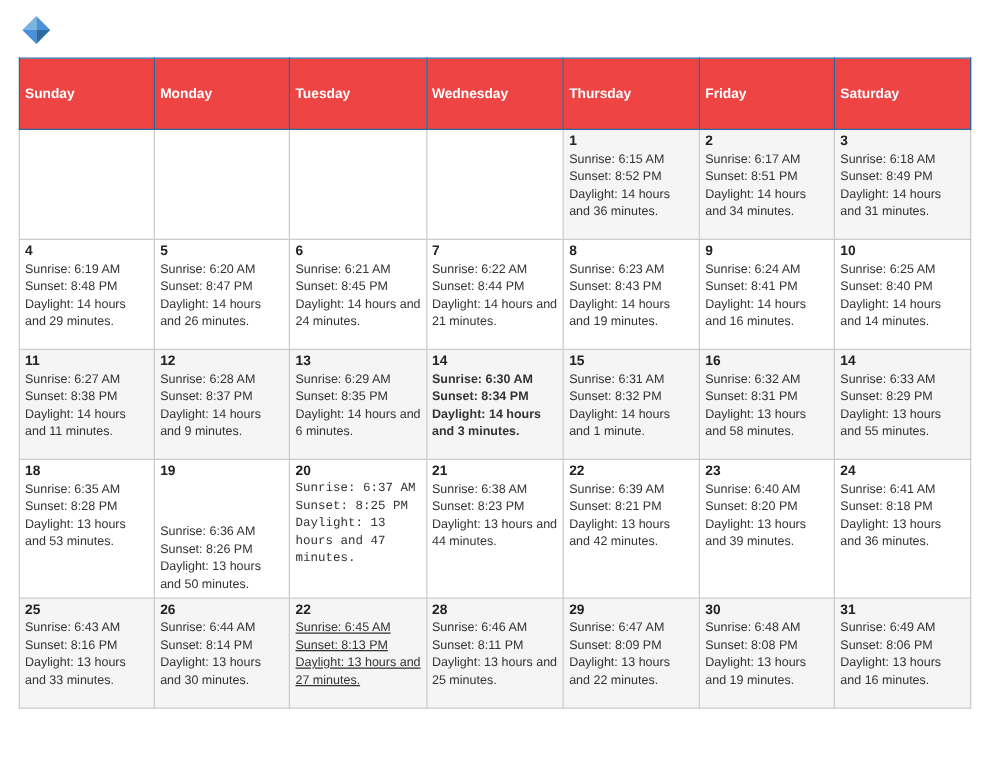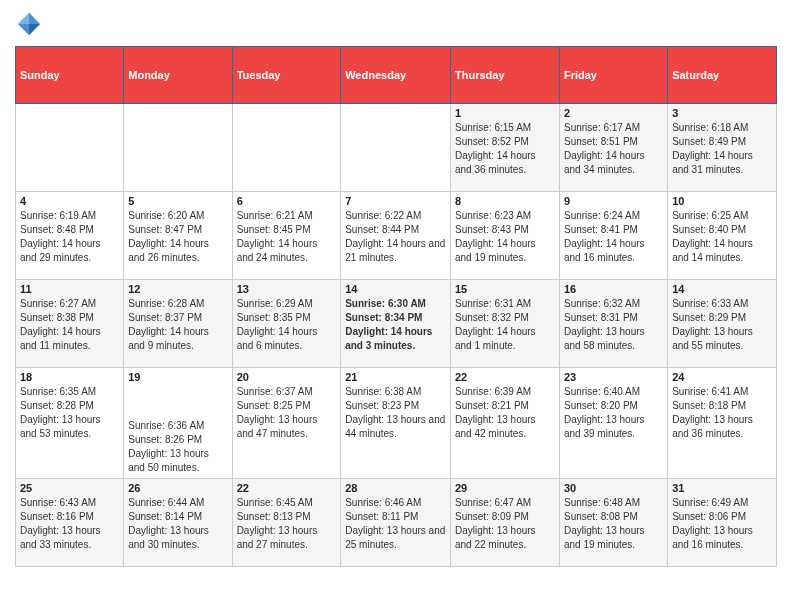--- a/index.html
+++ b/index.html
@@ -252,21 +252,21 @@
 Daylight: 13 hours and 53 minutes.</div>
           </td>
           <td>
             <span class="day-num">19</span>
             <div class="day-info" style="white-space: pre-line; margin-top: 36px;">Sunrise: 6:36 AM
 Sunset: 8:26 PM
 Daylight: 13 hours and 50 minutes.</div>
           </td>
           <td>
             <span class="day-num">20</span>
-            <div class="day-info" style="white-space: pre-line;">Sunrise: 6:37 AM
+            <div class="day-info" style="white-space: pre-line; font-family: Liberation Mono, monospace;">Sunrise: 6:37 AM
 Sunset: 8:25 PM
 Daylight: 13 hours and 47 minutes.</div>
           </td>
           <td>
             <span class="day-num">21</span>
             <div class="day-info" style="white-space: pre-line;">Sunrise: 6:38 AM
 Sunset: 8:23 PM
 Daylight: 13 hours and 44 minutes.</div>
           </td>
           <td>
@@ -296,21 +296,21 @@
 Daylight: 13 hours and 33 minutes.</div>
           </td>
           <td>
             <span class="day-num">26</span>
             <div class="day-info" style="white-space: pre-line;">Sunrise: 6:44 AM
 Sunset: 8:14 PM
 Daylight: 13 hours and 30 minutes.</div>
           </td>
           <td>
             <span class="day-num">22</span>
-            <div class="day-info" style="white-space: pre-line;">Sunrise: 6:45 AM
+            <div class="day-info" style="white-space: pre-line; text-decoration: underline;">Sunrise: 6:45 AM
 Sunset: 8:13 PM
 Daylight: 13 hours and 27 minutes.</div>
           </td>
           <td>
             <span class="day-num">28</span>
             <div class="day-info" style="white-space: pre-line;">Sunrise: 6:46 AM
 Sunset: 8:11 PM
 Daylight: 13 hours and 25 minutes.</div>
           </td>
           <td>

